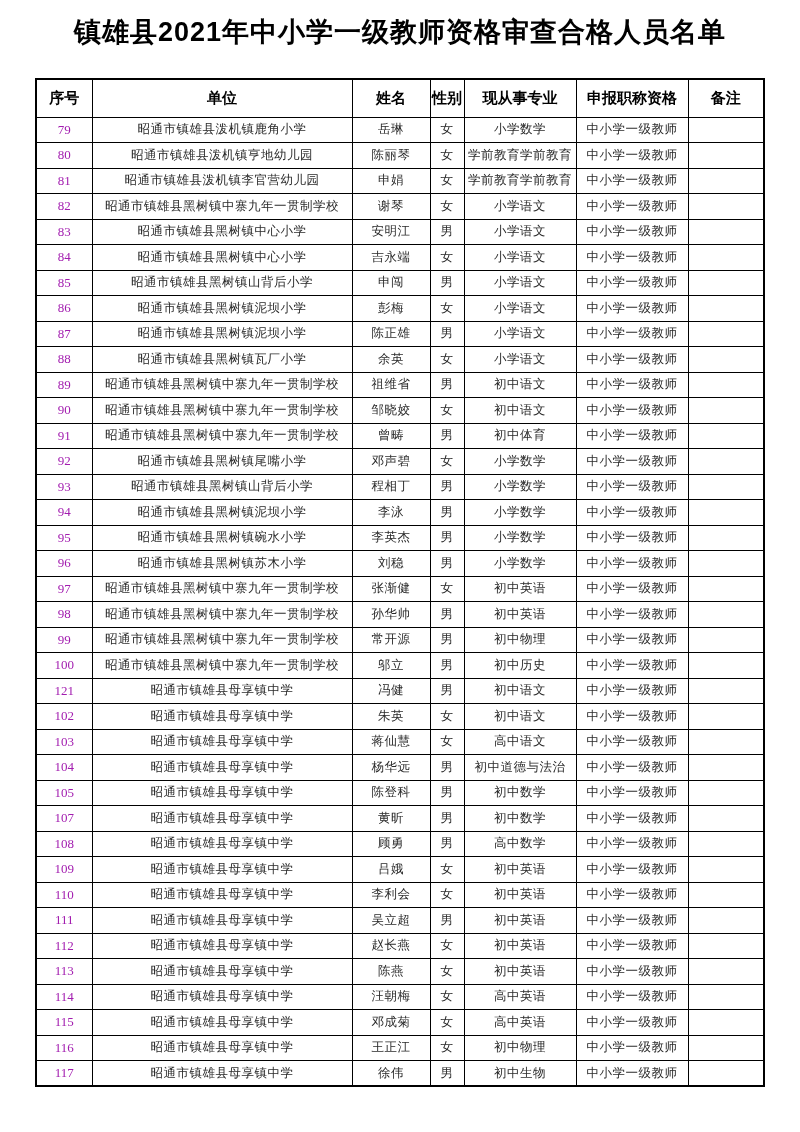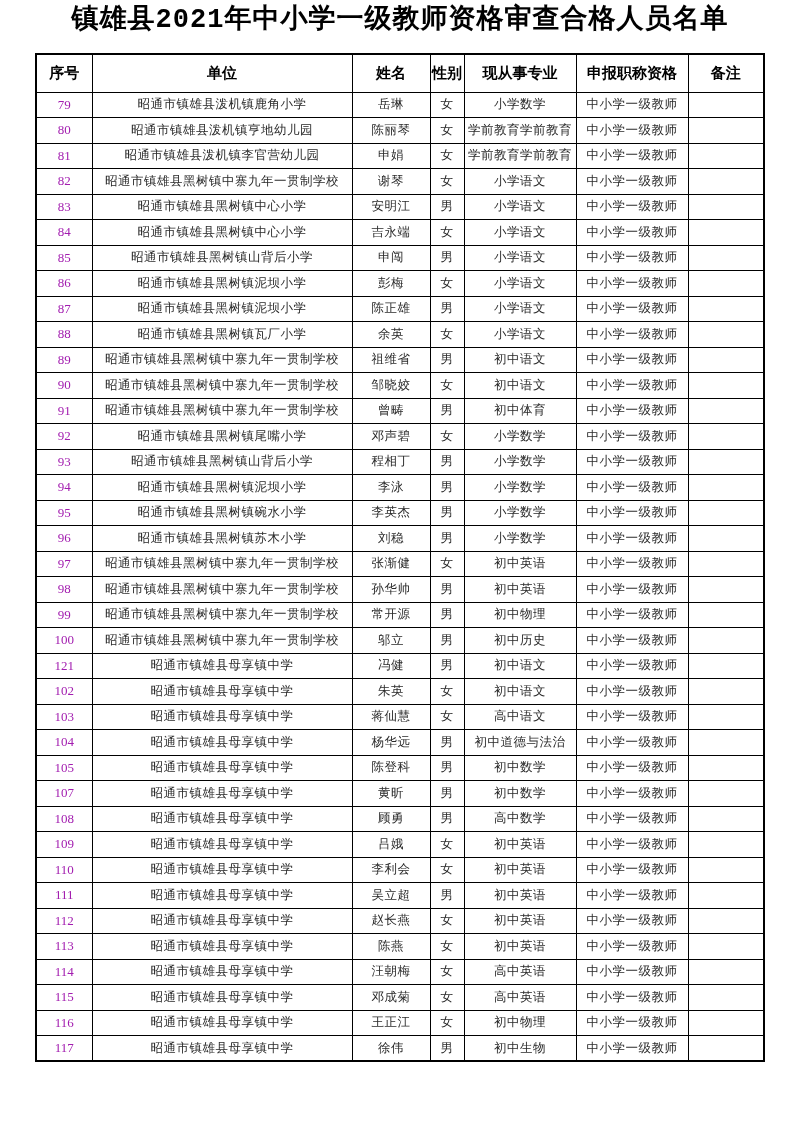--- a/index.html
+++ b/index.html
@@ -14,27 +14,28 @@
     height: 1132px;
     background: #ffffff;
     position: relative;
     overflow: hidden;
   }
   .doc-title {
     text-align: center;
     font-size: 27px;
     font-weight: bold;
     letter-spacing: 1px;
-    font-family: Liberation Mono, monospace;
+    padding-top: 14px;
+    font-family: Liberation Sans, sans-serif;
   }
   table.roster {
     border-collapse: collapse;
     table-layout: fixed;
     width: 728px;
-    margin: 17px auto 0 auto;
+    margin: 28px auto 0 auto;
     border: 2px solid #000;
   }
   table.roster th, table.roster td {
     border: 1px solid #000;
     text-align: center;
     vertical-align: middle;
     overflow: hidden;
     white-space: nowrap;
   }
   table.roster th {

